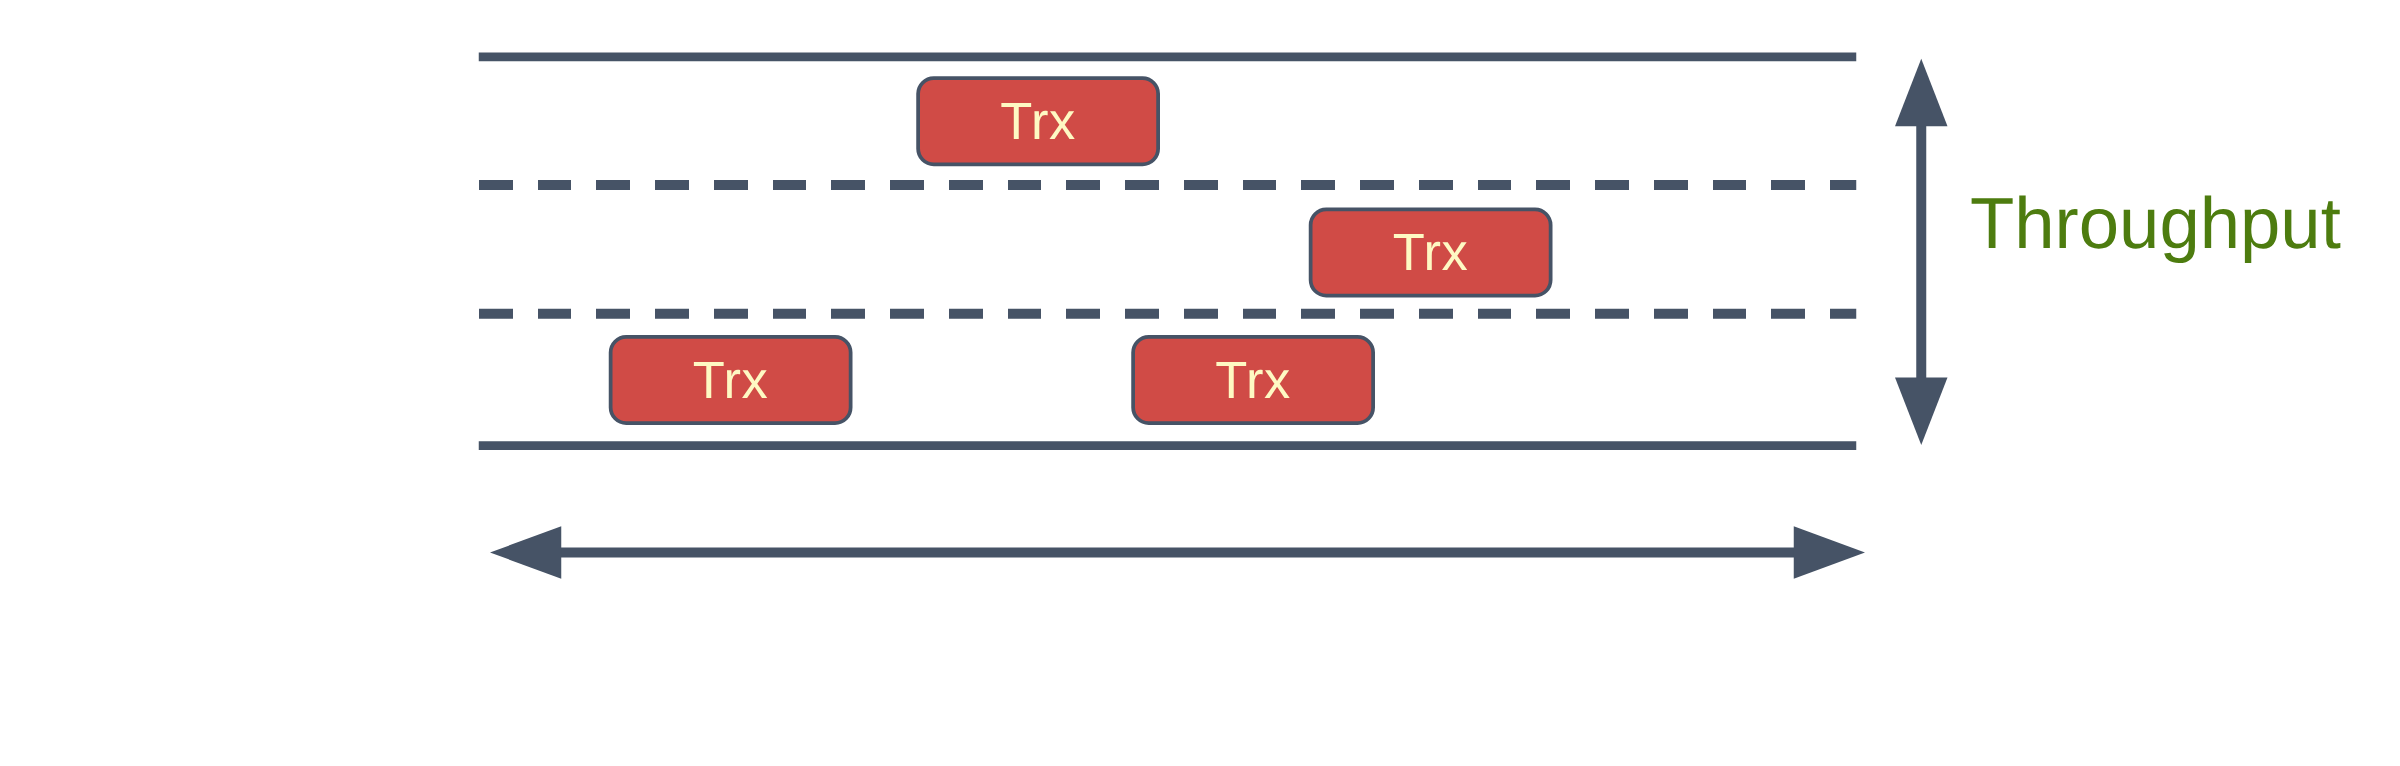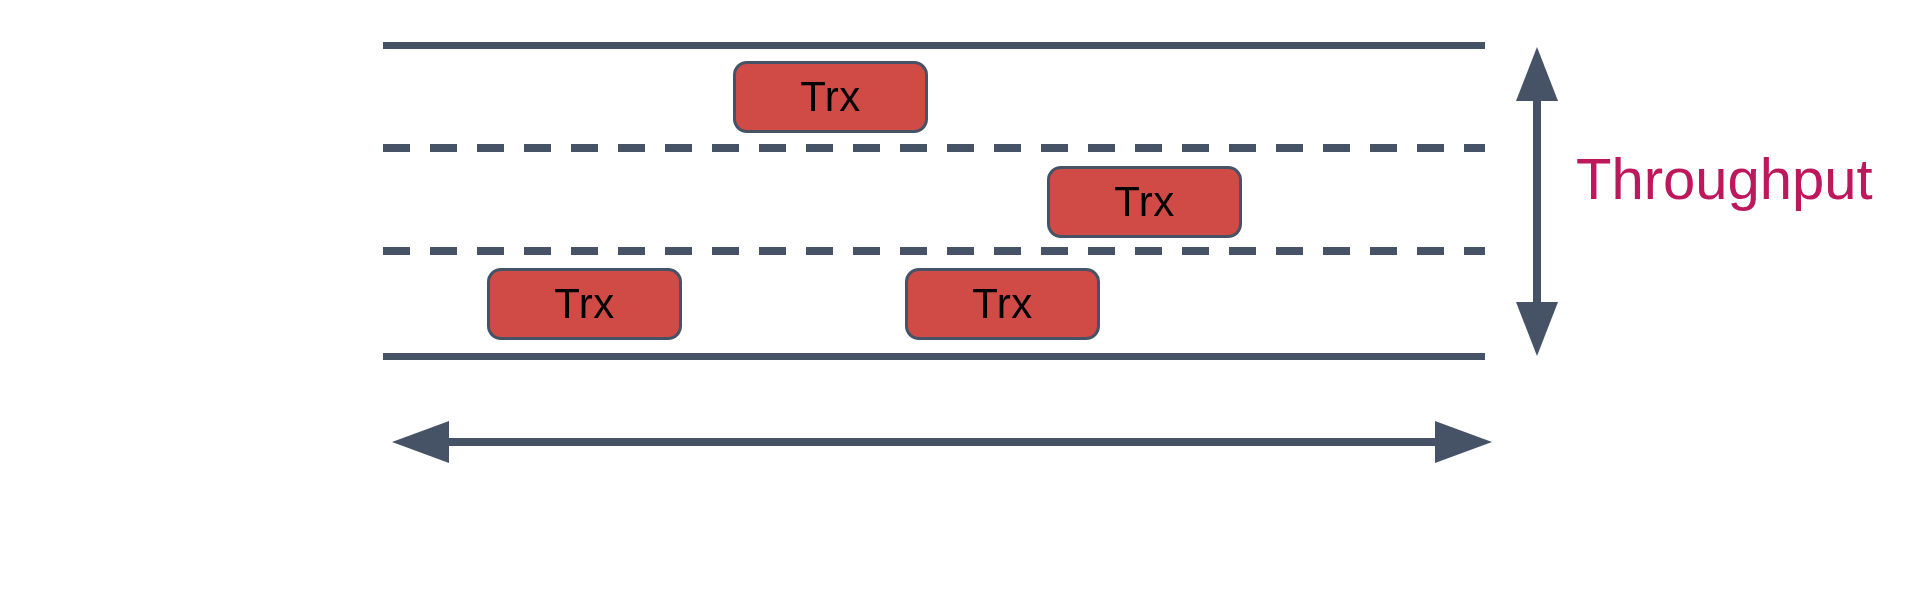--- a/index.html
+++ b/index.html
@@ -28,37 +28,37 @@
     position: absolute;
     width: 195px;
     height: 72px;
     box-sizing: border-box;
     background: #D04B46;
     border: 3px solid #465366;
     border-radius: 14px;
     display: flex;
     align-items: center;
     justify-content: center;
-    color: #000000;
+    color: #fef9c3;
     font-size: 42px;
     letter-spacing: 0.5px;
   }
   .trx-1 { left: 733px;  top: 61px;  }
   .trx-2 { left: 1047px; top: 166px; }
   .trx-3 { left: 487px;  top: 268px; }
   .trx-4 { left: 905px;  top: 268px; }
 
   
   .v-arrow { position: absolute; left: 1512px; top: 45px; }
   .h-arrow { position: absolute; left: 390px;  top: 414px; }
 
   
   .axis-label {
     position: absolute;
-    color: #be185d;
+    color: #4d7c0f;
     font-size: 58px;
     line-height: 1;
     white-space: nowrap;
   }
   .throughput-label { left: 1576px; top: 150px; }
   .ttf-label        { left: 745px;  top: 509px; }
 </style>
 </head>
 <body>
 

